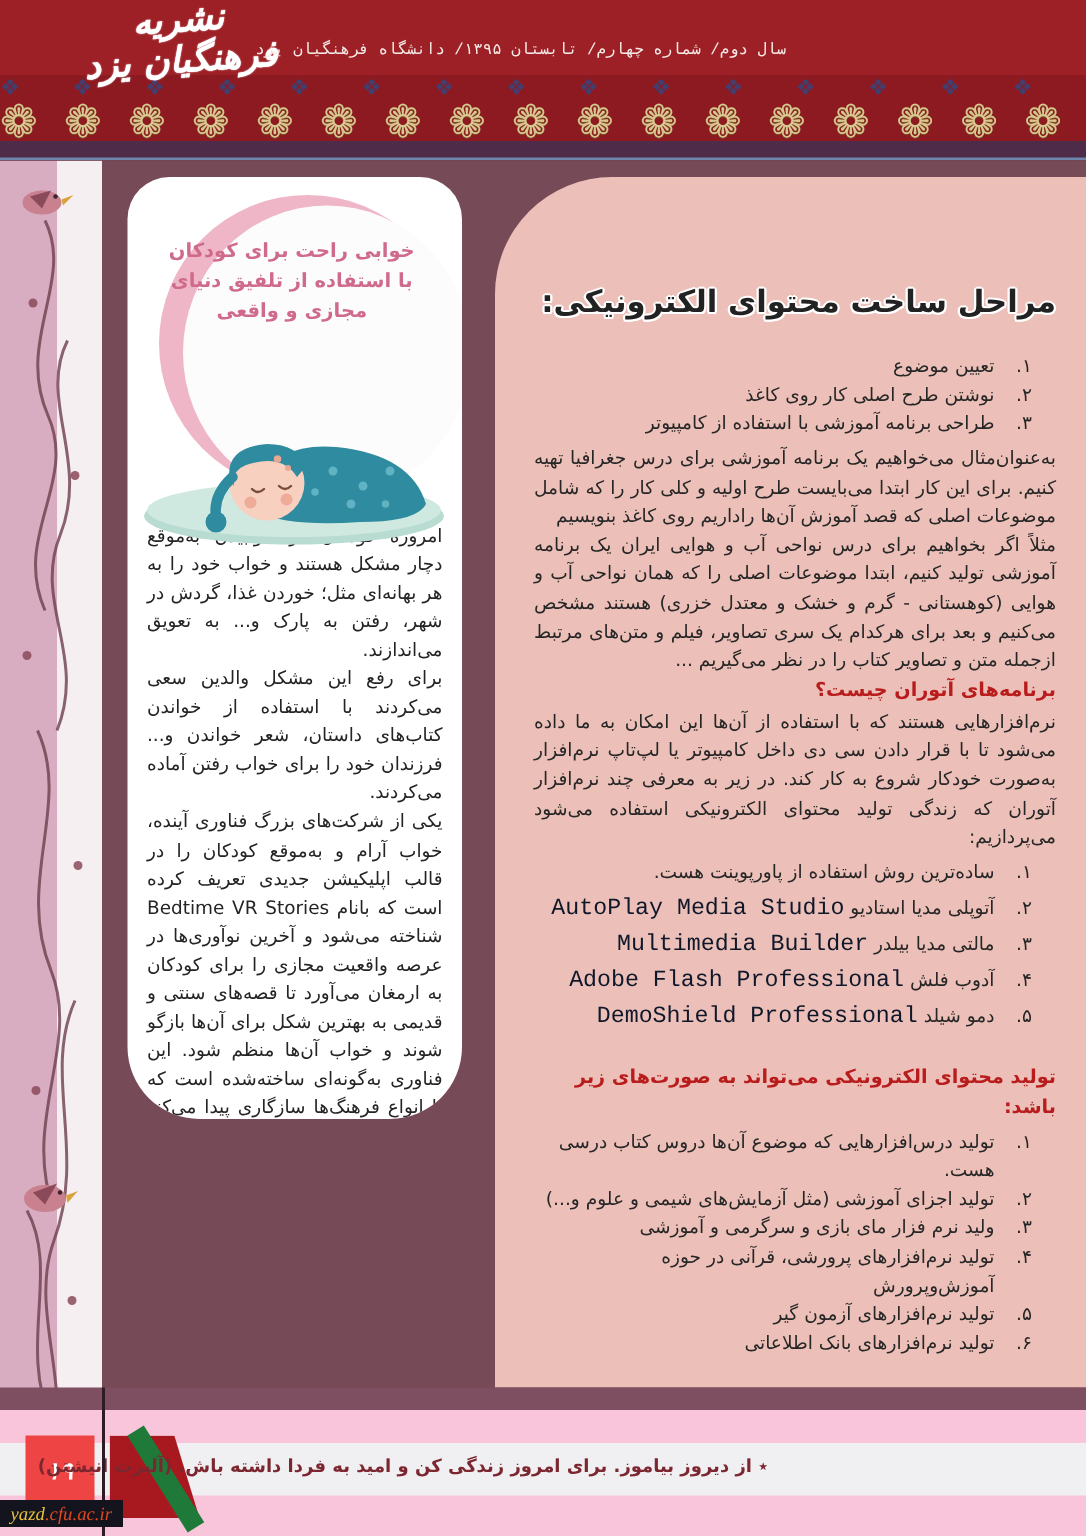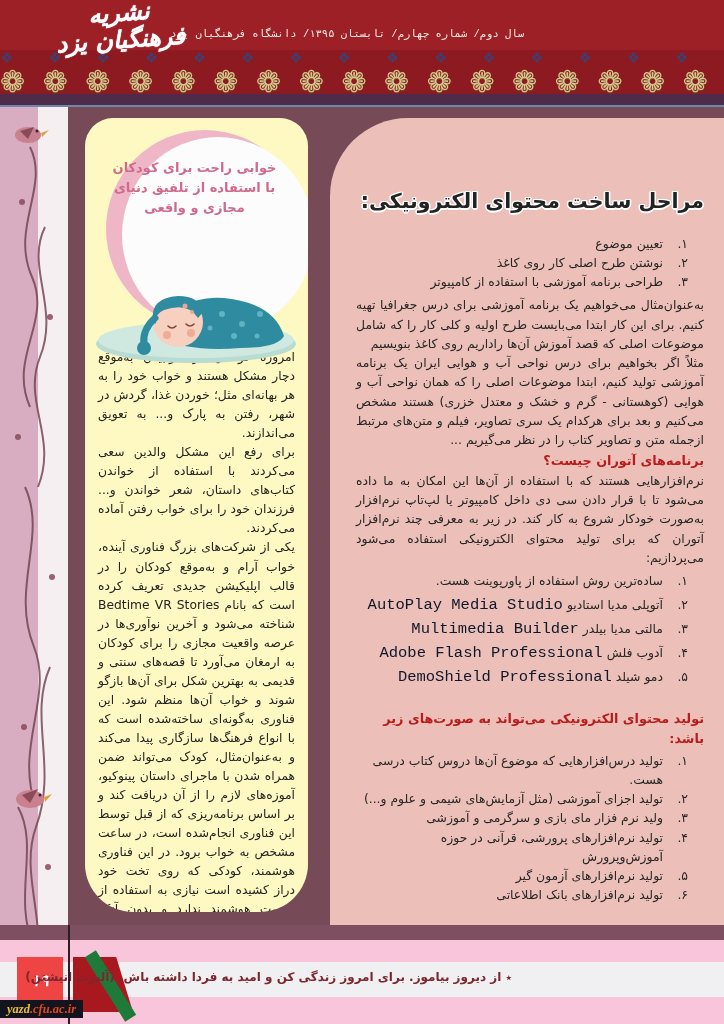--- a/index.html
+++ b/index.html
@@ -47,22 +47,22 @@
   .body-text{font-size:12.4px;line-height:1.55;color:#262626;margin-top:28px;}
   .body-text p{margin:0;text-align:justify;}
   ol.plist{list-style:none;margin:2px 0 4px 0;padding:0 16px 0 0;}
   ol.plist li{display:flex;align-items:baseline;gap:7px;font-size:12.4px;line-height:1.55;color:#262626;}
   ol.plist .num{min-width:18px;flex:none;}
   ol.plist .txt{flex:1;}
   .en{font-family:Liberation Mono, monospace;font-size:15.5px;direction:ltr;unicode-bidi:embed;color:#0f172a;}
   .sub-head{margin:2px 0 0 0;font-size:12.8px;font-weight:bold;color:#b91c1c;}.gap14{height:14px;}
   
   .pink-col{
-    position:absolute;left:85px;top:118px;width:223px;height:794px;
-    background:#fef9c3;border-radius:28px 28px 48px 48px;overflow:hidden;z-index:2;
+    position:absolute;left:85px;top:118px;width:223px;height:628px;
+    background:#ffffff;border-radius:28px 28px 48px 48px;overflow:hidden;z-index:2;
   }
   .circle{
     position:absolute;top:12px;right:4px;width:198px;height:198px;border-radius:50%;
     background:#efb6c7;
   }
   .circle .inner{
     position:absolute;top:7px;left:16px;width:192px;height:196px;border-radius:50%;
     background:#fdfcfc;
   }
   .circle-title{
@@ -93,21 +93,21 @@
     position:absolute;left:104px;top:948px;width:13px;height:76px;background:#1f7a3a;
     transform:rotate(-32deg);z-index:5;
   }
   .quote{
     position:absolute;right:212px;top:970px;font-size:12px;color:#7c2730;font-weight:bold;
     white-space:nowrap;direction:rtl;z-index:6;
   }
   .watermark{
     position:absolute;left:0;top:1000px;height:18px;padding:0 7px;background:#14141f;
     display:flex;align-items:center;z-index:8;direction:ltr;
-    font-family:"Liberation Serif",serif;font-style:italic;font-weight:bold;font-size:12.5px;
+    font-family:"Liberation Serif",serif;font-style:italic;font-weight:normal;font-size:12.5px;
   }
   .wm-a{color:#e8c23a;}
   .wm-b{color:#e0481e;}
 </style>
 </head>
 <body>
 
 <div class="page">
 
   <div class="header">
@@ -175,21 +175,21 @@
           </li>
         </ol>
 
       <div>
 
       <p>به‌عنوان‌مثال می‌خواهیم یک برنامه آموزشی برای درس جغرافیا تهیه کنیم. برای این کار ابتدا می‌بایست طرح اولیه و کلی کار را که شامل موضوعات اصلی که قصد آموزش آن‌ها راداریم روی کاغذ بنویسیم</p>
           <p>مثلاً اگر بخواهیم برای درس نواحی آب و هوایی ایران یک برنامه آموزشی تولید کنیم، ابتدا موضوعات اصلی را که همان نواحی آب و هوایی (کوهستانی - گرم و خشک و معتدل خزری) هستند مشخص می‌کنیم و بعد برای هرکدام یک سری تصاویر، فیلم و متن‌های مرتبط ازجمله متن و تصاویر کتاب را در نظر می‌گیریم ...</p>
         </div>
 
       <h2 class="sub-head">برنامه‌های آتوران چیست؟</h2>
-      <p style="margin:0;text-align:justify;">نرم‌افزارهایی هستند که با استفاده از آن‌ها این امکان به ما داده می‌شود تا با قرار دادن سی دی داخل کامپیوتر یا لپ‌تاپ نرم‌افزار به‌صورت خودکار شروع به کار کند. در زیر به معرفی چند نرم‌افزار آتوران که برای تولید محتوای الکترونیکی استفاده می‌شود می‌پردازیم:</p>
+      <p style="margin:0;text-align:justify;">نرم‌افزارهایی هستند که با استفاده از آن‌ها این امکان به ما داده می‌شود تا با قرار دادن سی دی داخل کامپیوتر یا لپ‌تاپ نرم‌افزار به‌صورت خودکار شروع به کار کند. در زیر به معرفی چند نرم‌افزار آتوران که زندگی تولید محتوای الکترونیکی استفاده می‌شود می‌پردازیم:</p>
 
       <ol class="plist">
 
           <li>
             <span class="num">۱.</span>
             <span class="txt"><span>ساده‌ترین روش استفاده از پاورپوینت هست.</span> <span class="en"></span></span>
           </li>
 
           <li>
             <span class="num">۲.</span>

